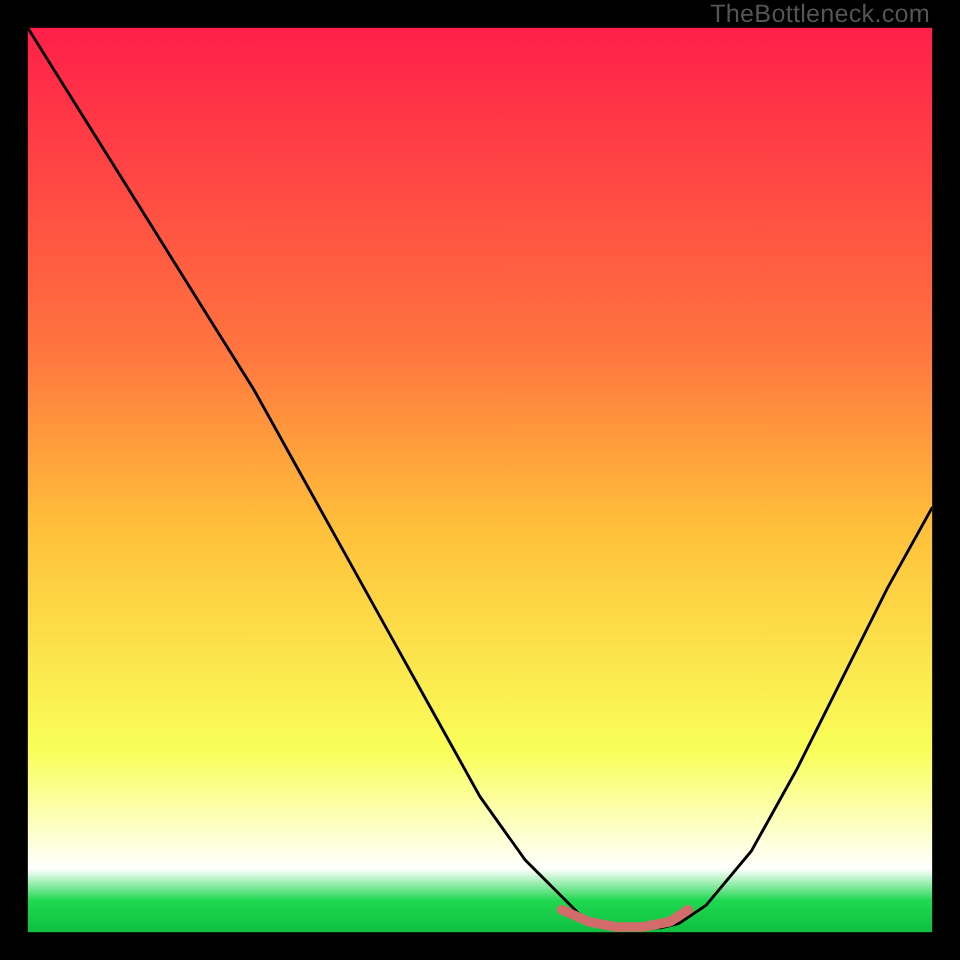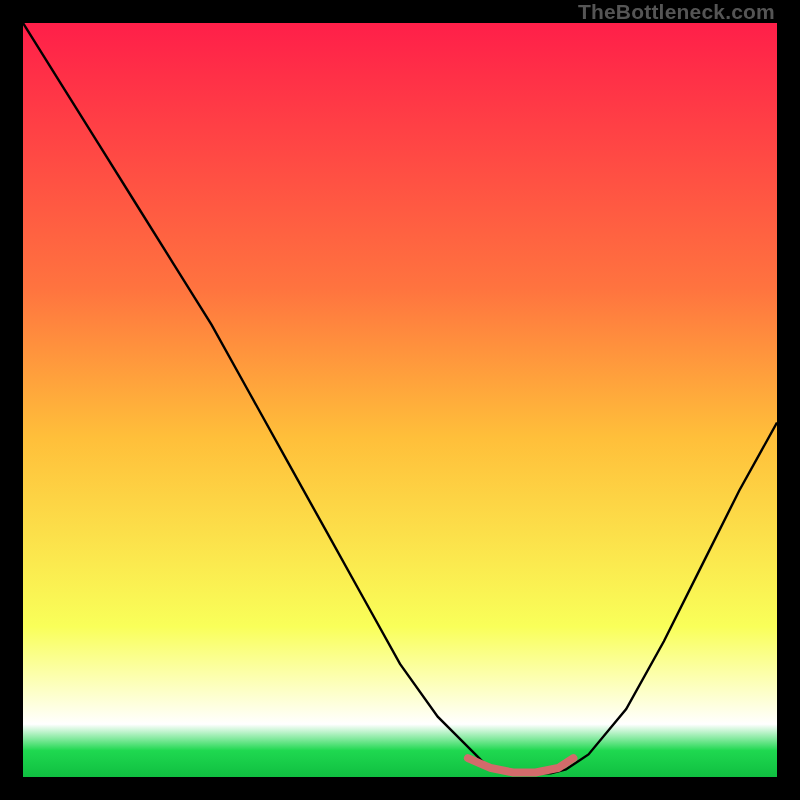--- a/index.html
+++ b/index.html
@@ -25,21 +25,21 @@
     top: 0;
     width: 754px;
     height: 754px;
   }
   .watermark {
     position: absolute;
     top: 0px;
     right: 25px;
     color: #555;
     font-size: 21px;
-    font-weight: 700;
+    font-weight: 400;
     letter-spacing: 0.2px;
     user-select: none;
   }
 </style>
 </head>
 <body>
 
 <div class="frame">
   <svg class="plot" viewBox="0 0 754 754" preserveAspectRatio="none">
     <defs>

